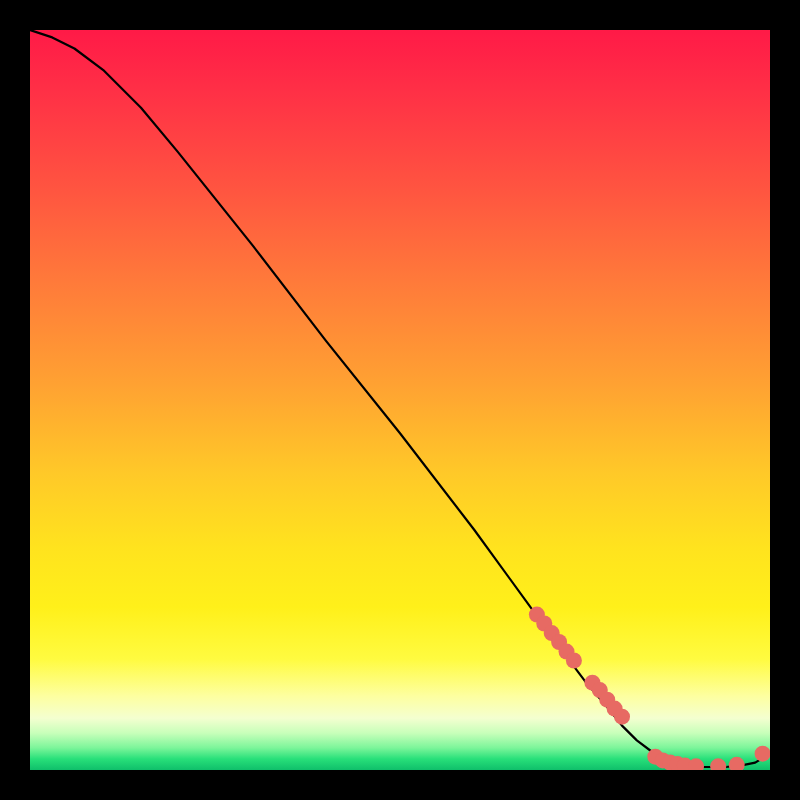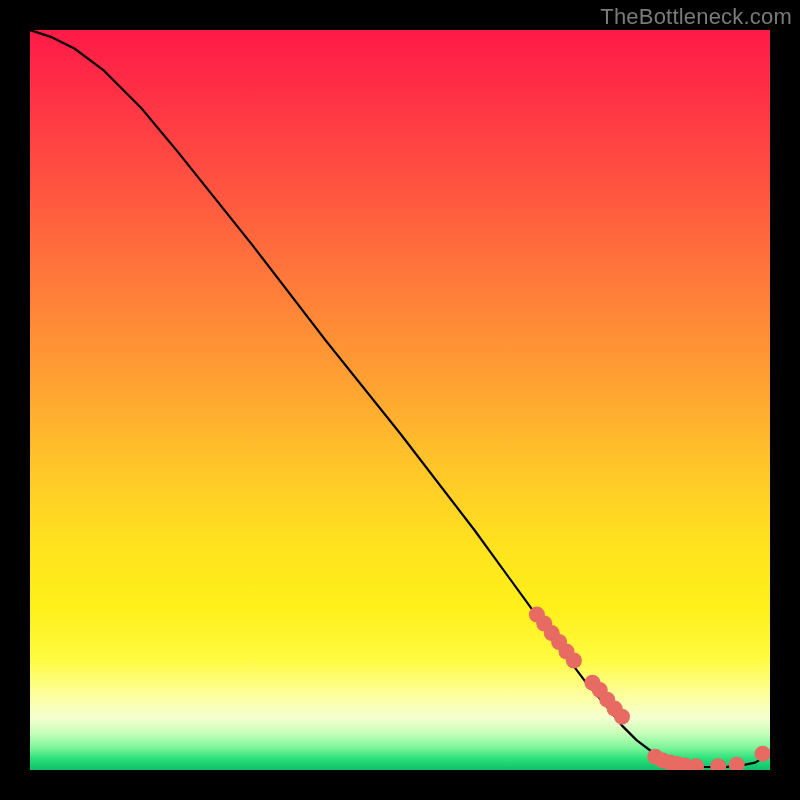--- a/index.html
+++ b/index.html
@@ -64,21 +64,20 @@
     inset: 0;
     width: 100%;
     height: 100%;
   }
 </style>
 </head>
 <body>
 
 <div class="stage">
 
-  <div class="watermark">TheBottleneck.com</div>
 
   <div class="plot">
     <div class="gradient"></div>
     <svg class="overlay" viewBox="0 0 740 740" preserveAspectRatio="none">
       <path id="curve-path" fill="none" stroke="#000000" stroke-width="2.2" stroke-linecap="round" stroke-linejoin="round" d="M0.0 0.0 L22.2 7.4 L44.4 18.5 L74.0 40.7 L111.0 77.7 L148.0 122.1 L222.0 214.6 L296.0 310.8 L370.0 403.3 L444.0 499.5 L503.2 580.9 L532.8 621.6 L555.0 651.2 L577.2 677.1 L592.0 695.6 L606.8 710.4 L621.6 721.5 L636.4 728.9 L651.2 734.1 L666.0 737.0 L680.8 737.0 L695.6 737.0 L710.4 735.6 L725.2 732.6 L740.0 723.7"></path>
       <g id="markers-group">
           <circle cx="506.9" cy="584.6" r="8" fill="#e76a63"></circle>
           <circle cx="514.3" cy="593.5" r="8" fill="#e76a63"></circle>
           <circle cx="521.7" cy="603.1" r="8" fill="#e76a63"></circle>
           <circle cx="529.1" cy="612.0" r="8" fill="#e76a63"></circle>

